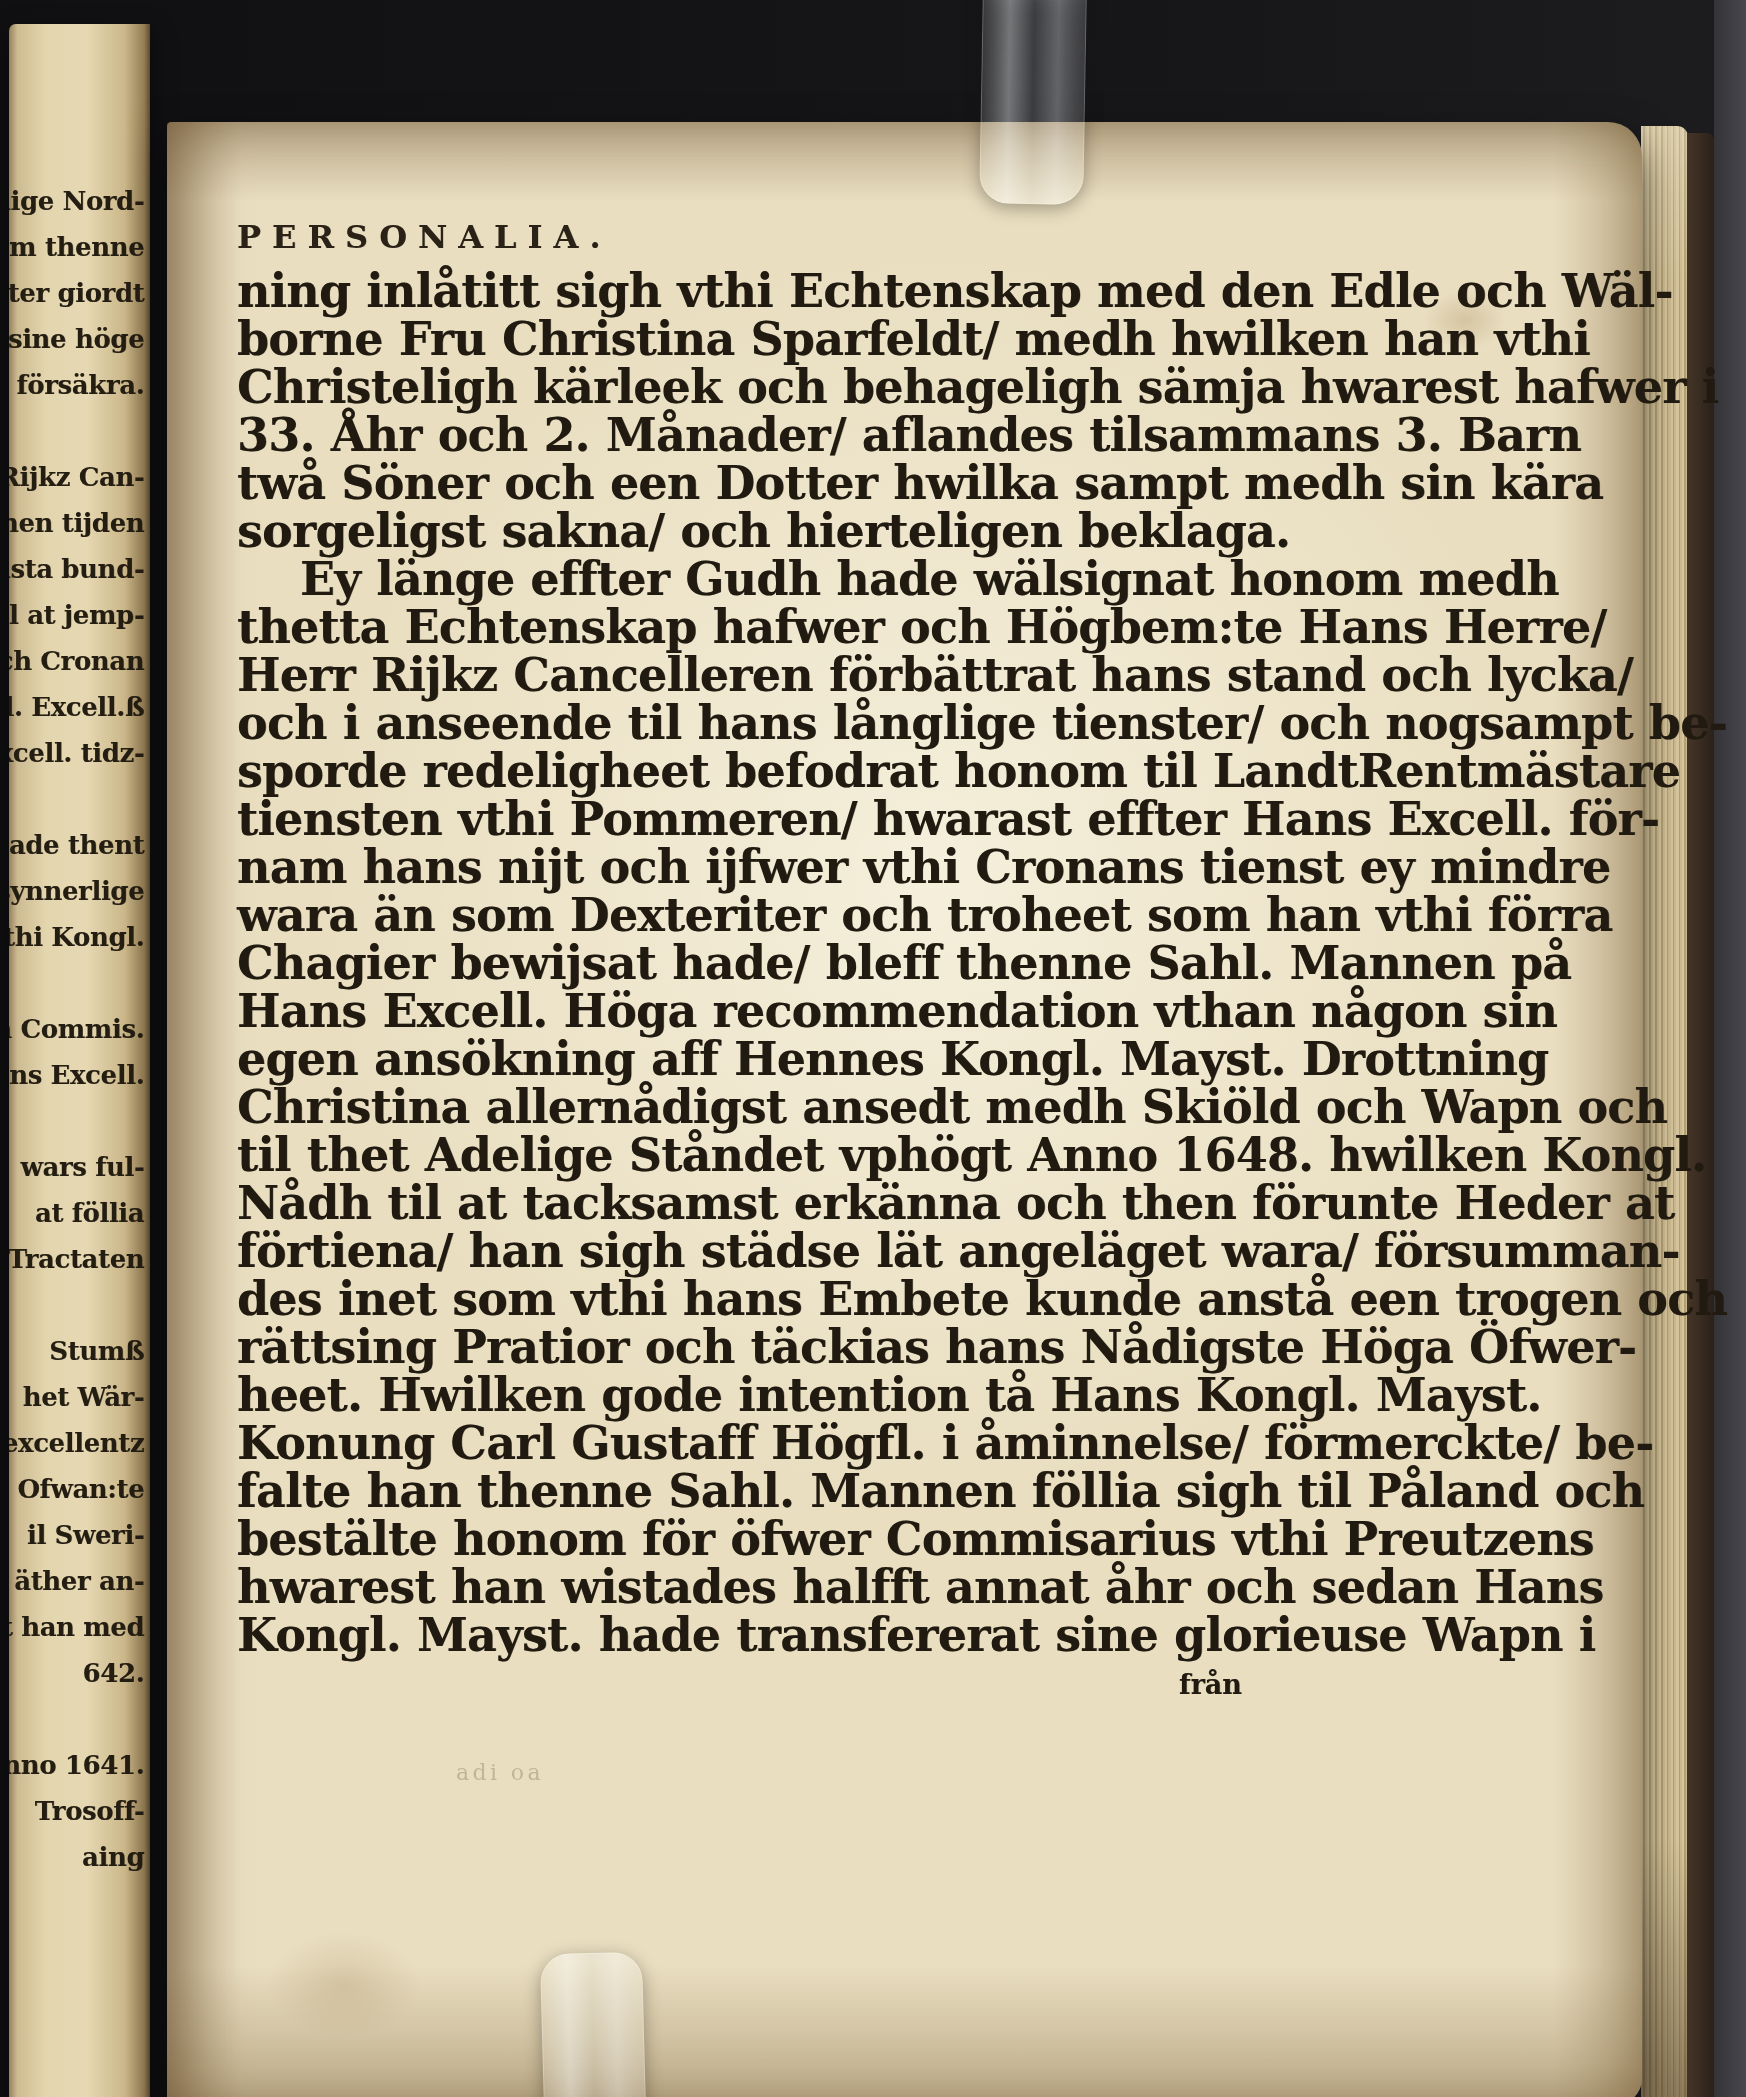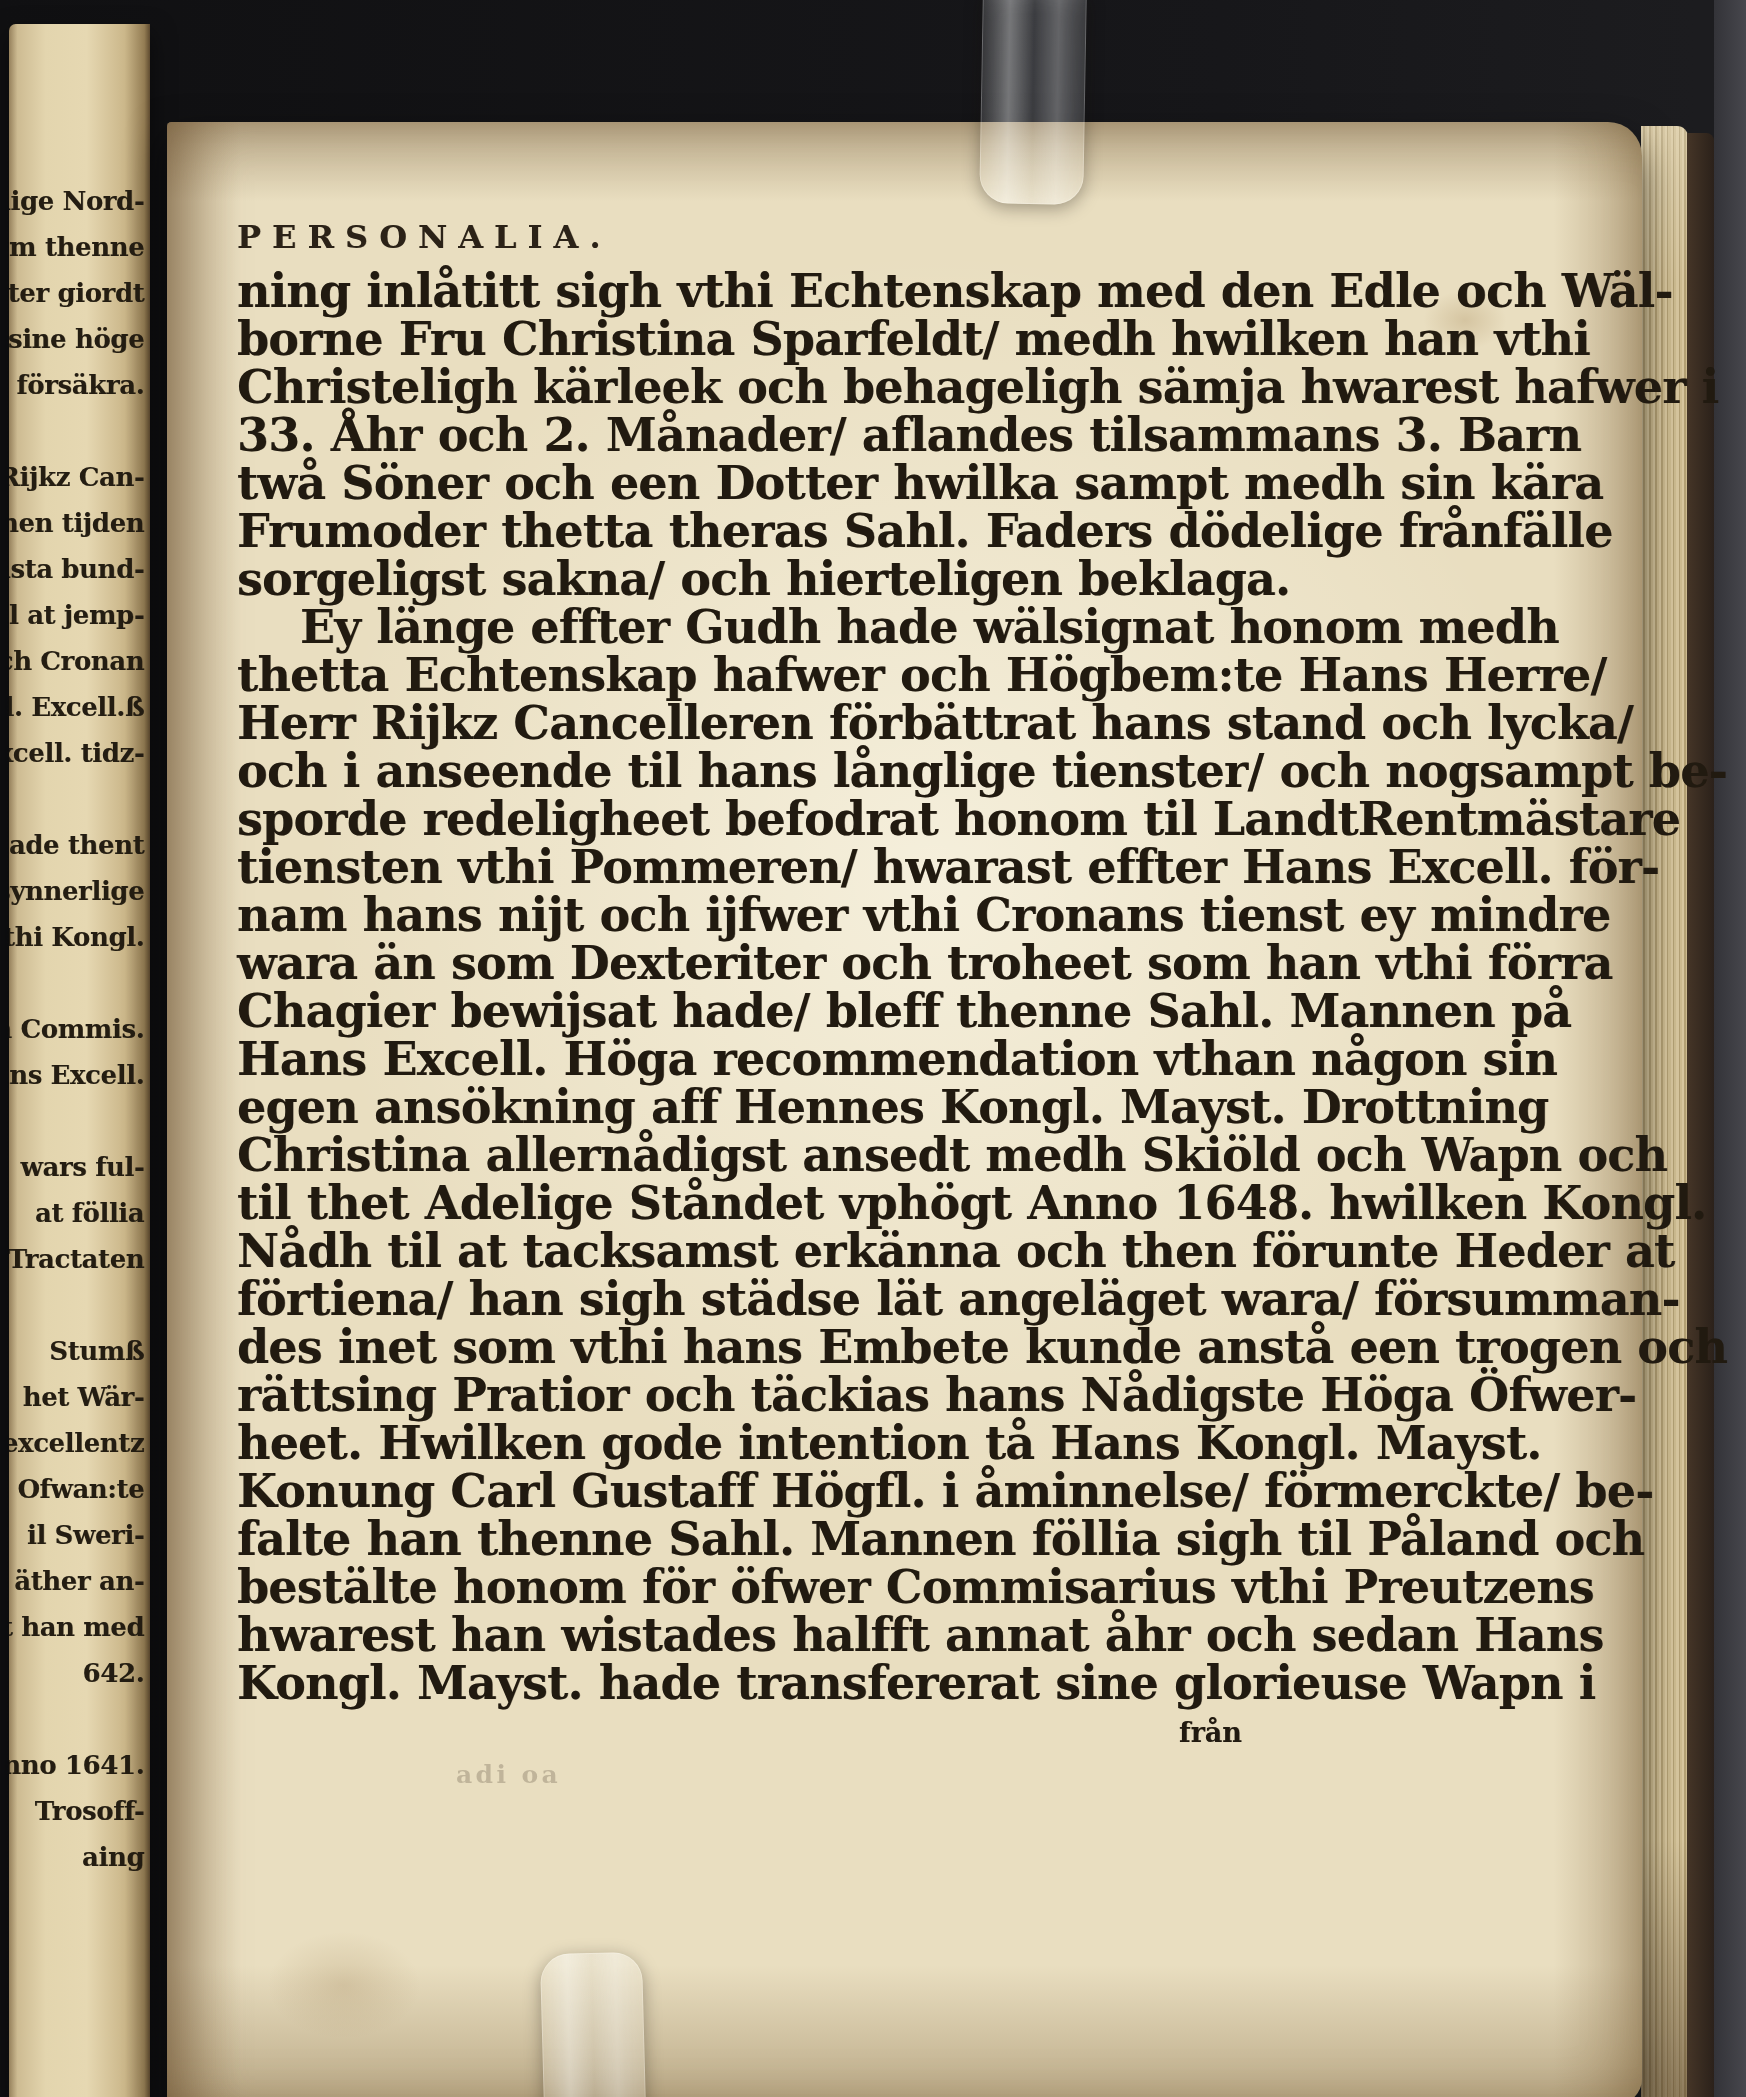--- a/index.html
+++ b/index.html
@@ -80,22 +80,22 @@
   }
   .tline.plain { text-align-last:left; }
   .tline.indent { text-indent:63px; }
   .catchword-row {
     text-align:right; padding-right:35px;
     font-size:27px; font-weight:700; line-height:52px;
     color:#211a10; text-shadow:0.4px 0 0 rgba(25,18,8,.4);
   }
   .faint-mark {
     position:absolute; left:289px; top:1638px;
-    font-size:25px; letter-spacing:3.4px; color:#6b5f4c; opacity:.32;
-    font-weight:700;
+    font-size:22px; letter-spacing:3.4px; color:#6b5f4c; opacity:.32;
+    font-weight:400;
   }
 
   
   .strip {
     position:absolute; z-index:6;
     background:linear-gradient(90deg,
       rgba(240,244,248,.10) 0%, rgba(252,254,255,.42) 26%,
       rgba(230,235,242,.18) 50%, rgba(250,252,255,.34) 74%,
       rgba(238,242,247,.12) 100%);
     border:1.3px solid rgba(255,255,255,.28);
@@ -163,21 +163,20 @@
 
 <div class="main-page">
   <div class="text-block">
     <div class="page-header">PERSONALIA.</div>
     <div id="body-text">
         <div class="tline">ning inlåtitt sigh vthi Echtenskap med den Edle och Wäl-</div>
         <div class="tline">borne Fru Christina Sparfeldt/ medh hwilken han vthi</div>
         <div class="tline">Christeligh kärleek och behageligh sämja hwarest hafwer i</div>
         <div class="tline">33. Åhr och 2. Månader/ aflandes tilsammans 3. Barn</div>
         <div class="tline">twå Söner och een Dotter hwilka sampt medh sin kära</div>
-        <div class="tline">Frumoder thetta theras Sahl. Faders dödelige frånfälle</div>
         <div class="tline plain">sorgeligst sakna/ och hierteligen beklaga.</div>
         <div class="tline indent">Ey länge effter Gudh hade wälsignat honom medh</div>
         <div class="tline">thetta Echtenskap hafwer och Högbem:te Hans Herre/</div>
         <div class="tline">Herr Rijkz Cancelleren förbättrat hans stand och lycka/</div>
         <div class="tline">och i anseende til hans långlige tienster/ och nogsampt be-</div>
         <div class="tline">sporde redeligheet befodrat honom til LandtRentmästare</div>
         <div class="tline">tiensten vthi Pommeren/ hwarast effter Hans Excell. för-</div>
         <div class="tline">nam hans nijt och ijfwer vthi Cronans tienst ey mindre</div>
         <div class="tline">wara än som Dexteriter och troheet som han vthi förra</div>
         <div class="tline">Chagier bewijsat hade/ bleff thenne Sahl. Mannen på</div>

